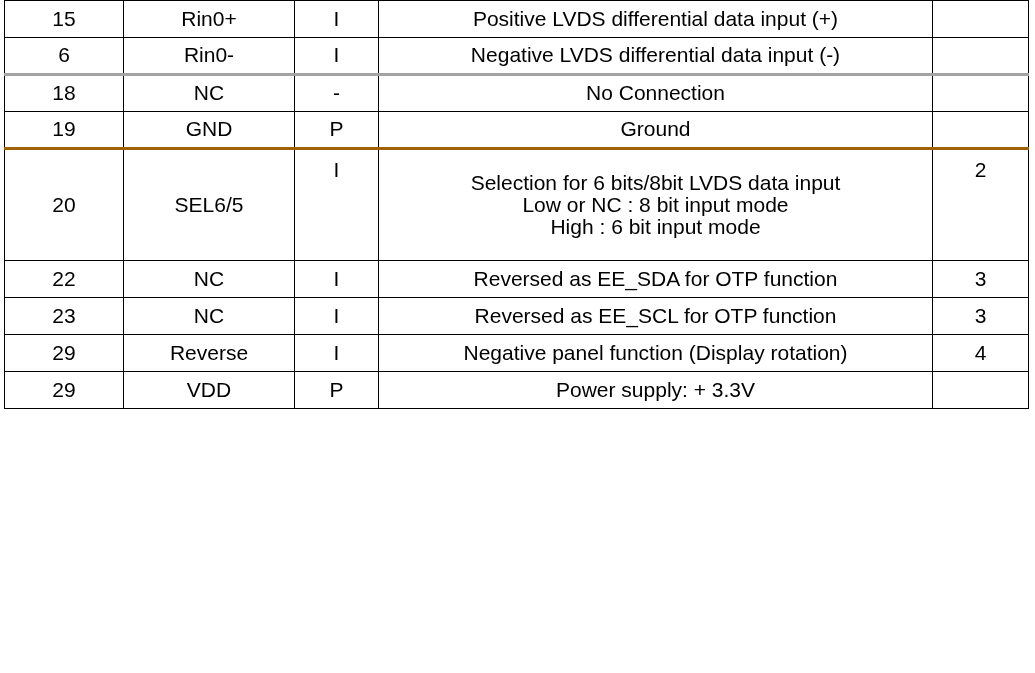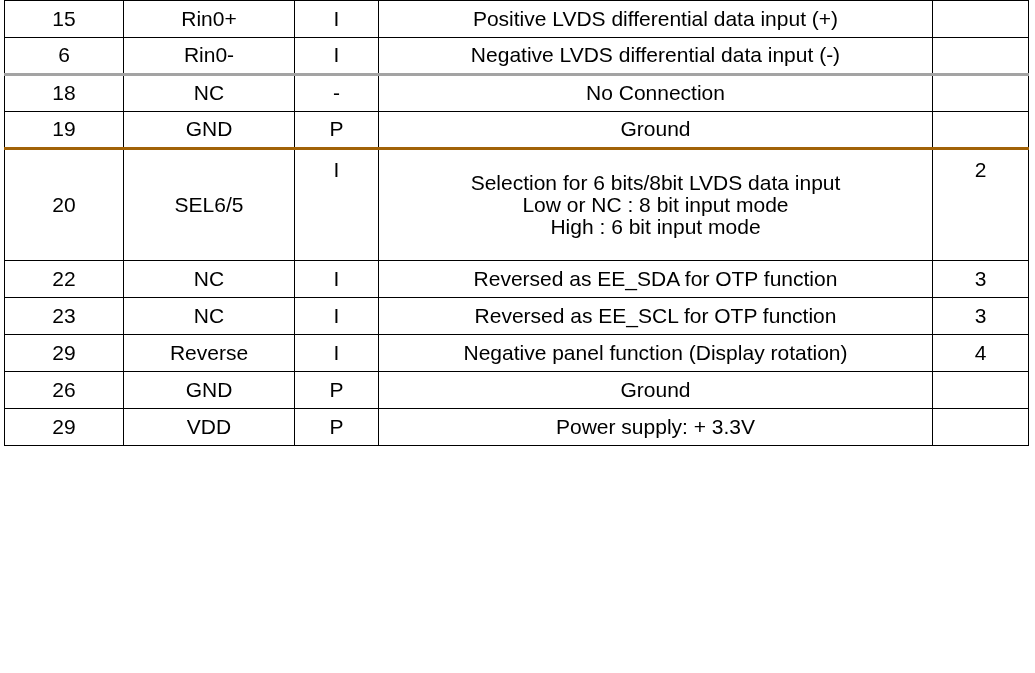--- a/index.html
+++ b/index.html
@@ -139,27 +139,20 @@
           <td>3</td>
         </tr>
         <tr>
           <td>29</td>
           <td>Reverse</td>
           <td>I</td>
           <td>Negative panel function (Display rotation)</td>
           <td>4</td>
         </tr>
         <tr>
-          <td>26</td>
-          <td>GND</td>
-          <td>P</td>
-          <td>Ground</td>
-          <td class="blank"></td>
-        </tr>
-        <tr>
           <td>29</td>
           <td>VDD</td>
           <td>P</td>
           <td>Power supply: + 3.3V</td>
           <td class="blank"></td>
         </tr>
       </tbody>
   </table>
 </div>
 

